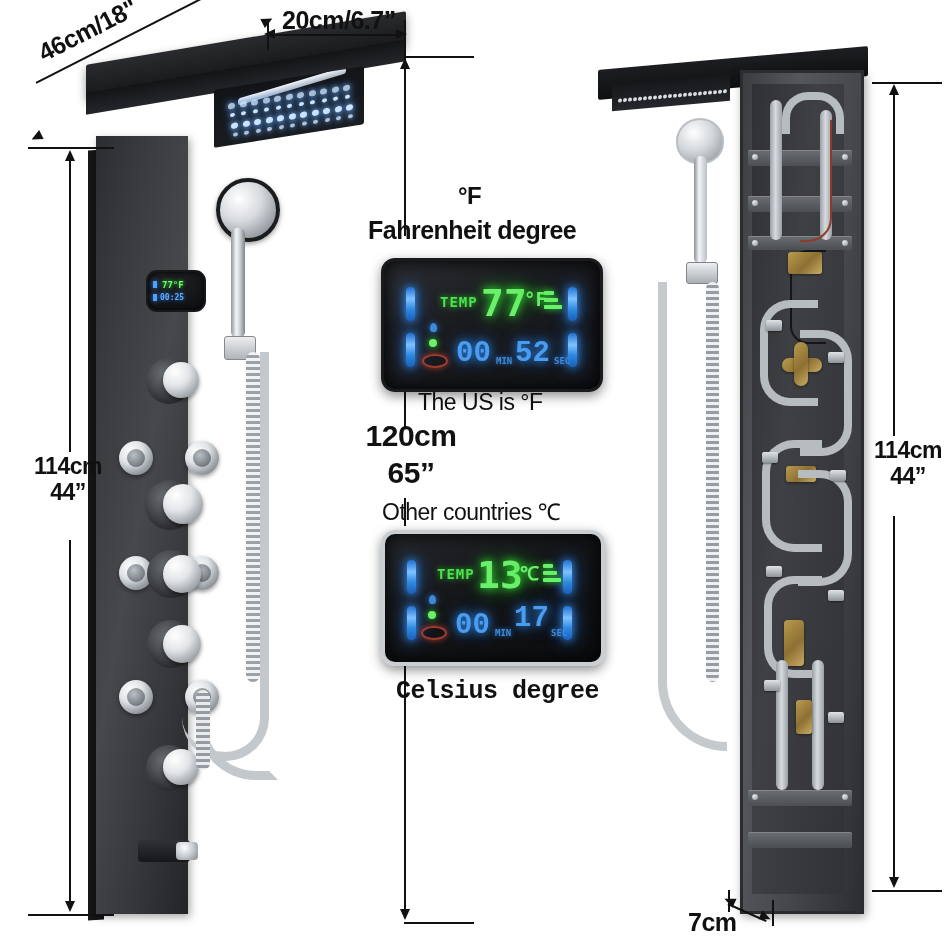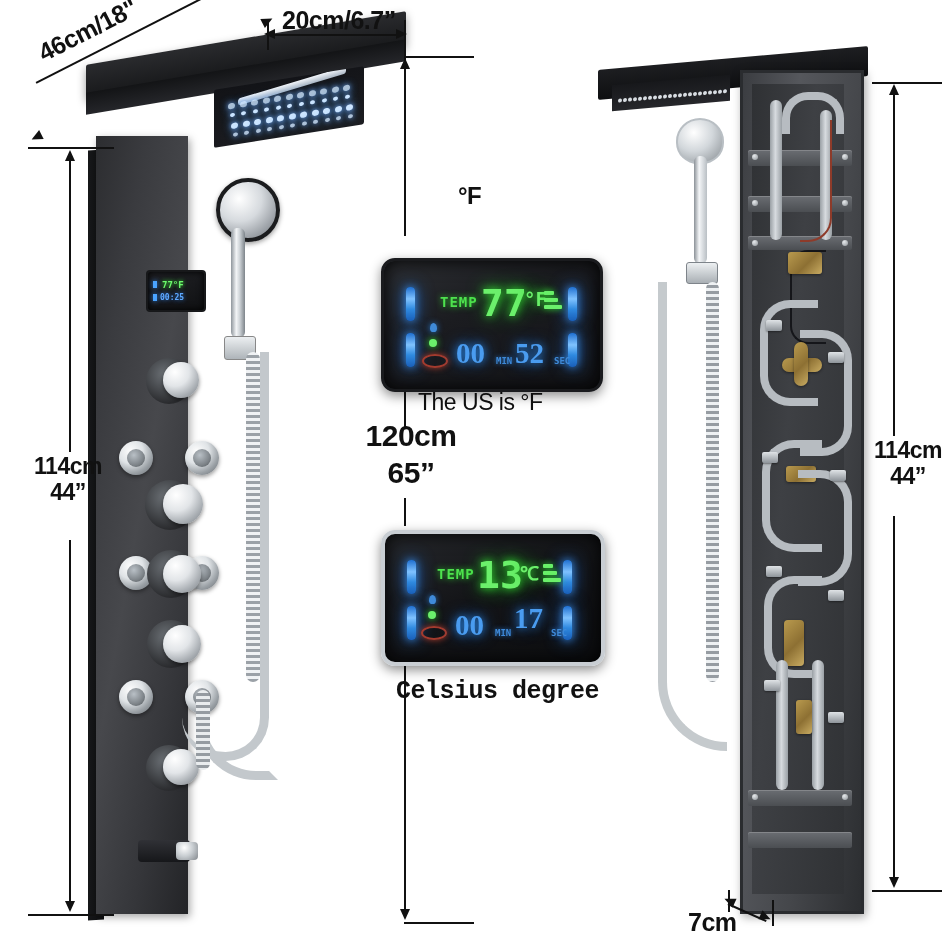--- a/index.html
+++ b/index.html
@@ -46,21 +46,21 @@
       border-radius:0 0 58px 58px;
       background:transparent;}
   .hose2{position:absolute;left:246px;top:352px;width:14px;height:330px;border-radius:7px;
       background:repeating-linear-gradient(180deg,#f0f2f4 0 3px,#9ba1a7 3px 6px);}
   .hose3{position:absolute;left:196px;top:700px;width:64px;height:62px;
       border:9px solid;border-color:transparent transparent #c3c8cc #c3c8cc;
       border-radius:0 0 0 60px;transform:rotate(0deg);}
   .hose4{position:absolute;left:196px;top:690px;width:14px;height:80px;border-radius:7px;
       background:repeating-linear-gradient(180deg,#e9ecee 0 3px,#959ba1 3px 6px);}
 
-  .disp-sm{position:absolute;left:146px;top:270px;width:56px;height:38px;border-radius:4px;
+  .disp-sm{position:absolute;left:146px;top:270px;width:56px;height:38px;border-radius:11px;
       background:linear-gradient(160deg,#202125,#101113);border:2px solid #17181a;
       box-shadow:inset 0 0 7px #000;overflow:hidden;}
   .dsm-t{position:absolute;left:14px;top:8px;font-size:9px;color:#6dfb6d;font-weight:bold;
       font-family:"DejaVu Sans Mono",monospace;text-shadow:0 0 4px #3dfb3d;}
   .dsm-b{position:absolute;left:12px;top:21px;font-size:8px;color:#5da8ff;font-weight:bold;
       font-family:"DejaVu Sans Mono",monospace;text-shadow:0 0 4px #2f7fe0;}
   .dsm-d1{position:absolute;left:5px;top:9px;width:4px;height:7px;background:#4aa3ff;box-shadow:0 0 5px #2f7fe0;}
   .dsm-d2{position:absolute;left:5px;top:22px;width:4px;height:7px;background:#4aa3ff;box-shadow:0 0 5px #2f7fe0;}
 
   .knob{position:absolute;border-radius:50%;
@@ -121,21 +121,21 @@
      border:4px solid #c9ced3;box-shadow:0 4px 12px rgba(0,0,0,.45),inset 0 0 18px #000;}
   .sidebar-led{position:absolute;width:9px;border-radius:4px;
      background:linear-gradient(180deg,#1f6fd0,#7fc2ff 35%,#2f8ae0 65%,#1a5fb8);
      box-shadow:0 0 9px #3b8fe8,0 0 18px #1e6ad0;}
   .temp-lbl{position:absolute;font-family:"DejaVu Sans Mono",monospace;font-weight:bold;
      color:#4ee24e;text-shadow:0 0 6px #2fd02f;letter-spacing:1px;}
   .temp-val{position:absolute;font-family:"DejaVu Sans Mono",monospace;font-weight:bold;
      color:#6bf06b;text-shadow:0 0 9px #35e035,0 0 18px #1fbf1f;}
   .bars{position:absolute;display:flex;flex-direction:column;gap:3px;}
   .bars i{display:block;height:4px;background:#6bf06b;box-shadow:0 0 6px #35e035;border-radius:1px;}
-  .time-val{position:absolute;font-family:Liberation Serif, serif;font-weight:bold;
+  .time-val{position:absolute;font-family:Liberation Mono, monospace;font-weight:bold;
      color:#4a9cf0;text-shadow:0 0 9px #2b7fd8,0 0 16px #1a63b8;}
   .unit-s{position:absolute;font-family:"DejaVu Sans Mono",monospace;font-weight:bold;font-size:9px;
      color:#3f8ad8;text-shadow:0 0 5px #2b7fd8;}
   .drop{position:absolute;width:7px;height:9px;background:#3f8ad8;
      border-radius:50% 50% 50% 50%/60% 60% 40% 40%;box-shadow:0 0 6px #2b7fd8;}
   .dotg{position:absolute;width:8px;height:8px;border-radius:50%;background:#6bf06b;box-shadow:0 0 7px #35e035;}
   .ell{position:absolute;width:22px;height:10px;border-radius:50%;
      border:2px solid #a33b2e;box-shadow:0 0 6px #a33b2e;}
 </style>
 </head>
@@ -371,21 +371,23 @@
   <div>
     <div class="dimline" style="left:728px;top:903px;width:42px;height:1.6px;transform:rotate(24deg);transform-origin:left center;"></div>
     <div class="arrow ar-lf" style="left:724px;top:896px;transform:rotate(24deg);"></div>
     <div class="arrow ar-rt" style="left:760px;top:912px;transform:rotate(24deg);"></div>
     <div class="dimline vline" style="left:728px;top:890px;height:22px;"></div>
     <div class="dimline vline" style="left:772px;top:900px;height:26px;"></div>
     <div class="lbl" style="left:688px;top:908px;font-size:25px;">7cm</div>
   </div>
 
   <div class="lbl" style="left:458px;top:183px;font-size:24px;">°F</div>
+  <div class="lbl" style="left:368px;top:216px;font-size:25px;">Fahrenheit degree</div>
   <div class="lbl" style="left:418px;top:390px;font-size:23px;font-weight:normal;">The US is °F</div>
+  <div class="lbl" style="left:382px;top:500px;font-size:23px;font-weight:normal;">Other countries ℃</div>
   <div class="lbl" style="left:396px;top:678px;font-size:25px;font-family:Liberation Mono, monospace;">Celsius degree</div>
 
   <div class="disp disp-f">
     <div class="sidebar-led" style="left:22px;top:26px;height:34px;"></div>
     <div class="sidebar-led" style="left:22px;top:72px;height:34px;"></div>
     <div class="sidebar-led" style="left:184px;top:26px;height:34px;"></div>
     <div class="sidebar-led" style="left:184px;top:72px;height:34px;"></div>
 
     <div class="temp-lbl" style="left:56px;top:33px;font-size:14px;">TEMP</div>
     <div class="temp-val" style="left:97px;top:20px;font-size:38px;">77</div>

